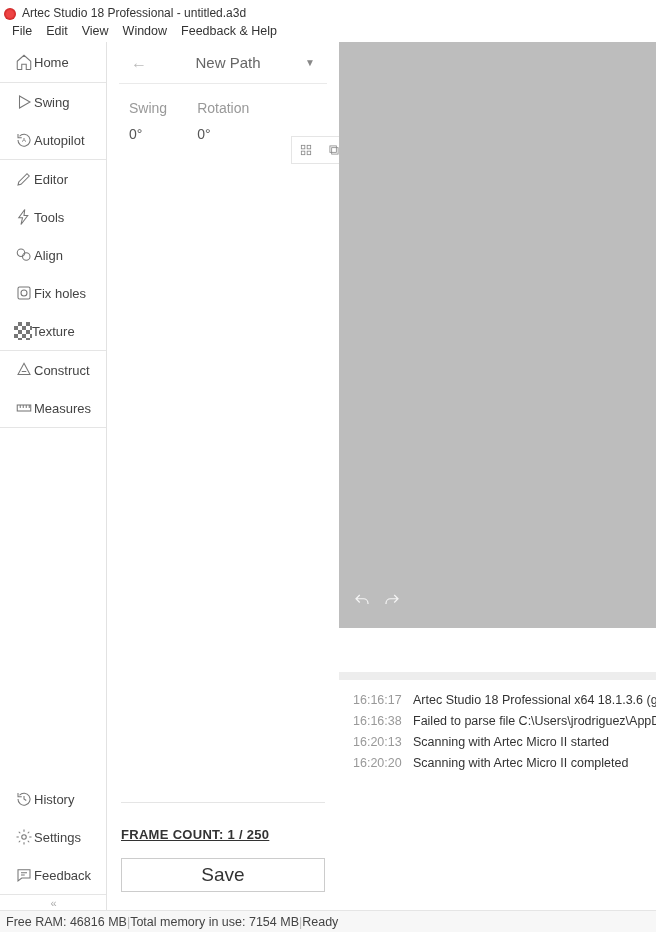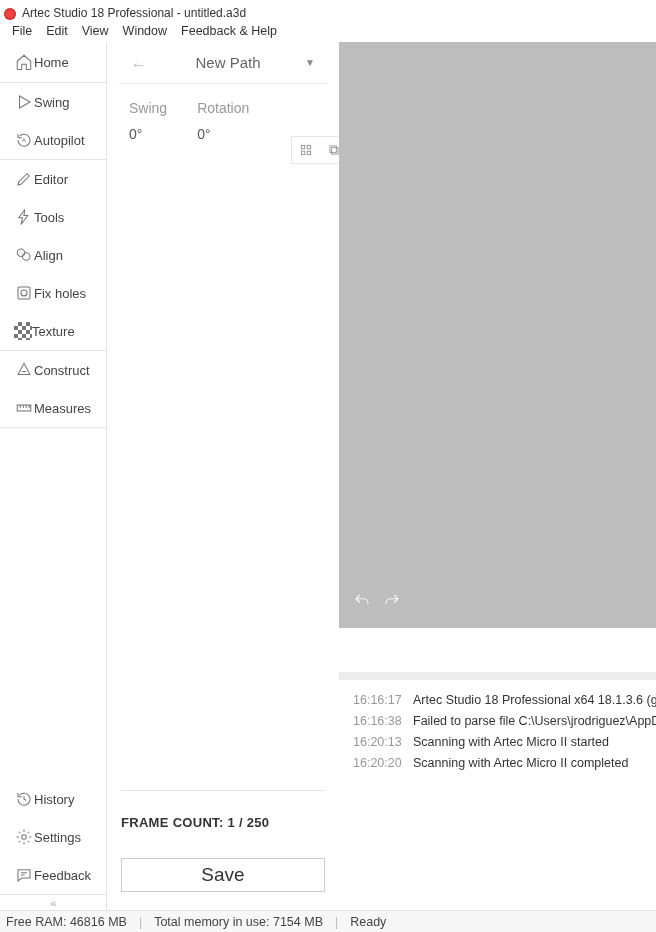--- a/index.html
+++ b/index.html
@@ -28,30 +28,30 @@
 .path-drop { color:#888; font-size: 10px; }
 .params { display:flex; gap: 30px; padding: 16px 22px 8px; font-size: 14px; color:#999; }
 .param-col { display:flex; flex-direction:column; gap: 10px; }
 .param-label { font-size: 14px; color:#999; }
 .param-value { font-size: 14px; color:#555; }
 .tool-strip { position: absolute; top: 94px; right: -38px; width: 86px; height: 28px; background:#fff; border:1px solid #e5e5e5; display:flex; align-items:center; justify-content:space-around; }
 .tool-strip .ts-icon { width: 24px; height: 24px; display:flex; align-items:center; justify-content:center; color:#888; font-size:14px; }
 .tool-strip .ts-icon svg { width: 14px; height:14px; stroke:#888; fill:none; stroke-width:1.4; }
 .mid-bottom { margin-top:auto; padding: 0 14px 18px; }
 .divider-line { border-top:1px solid #e5e5e5; margin: 0 0 24px; }
-.frame-count { font-size: 13px; font-weight: 600; color:#333; letter-spacing:0.3px; margin-bottom: 28px; }
+.frame-count { font-size: 13px; font-weight: 600; color:#333; letter-spacing:0.3px; margin-bottom: 16px; text-decoration: underline; }
 .save-btn { width: 100%; height: 34px; border:1px solid #ccc; background:#fff; font-size:19px; color:#333; cursor:pointer; }
 .viewport-wrap { flex:1; display:flex; flex-direction:column; min-width:0; }
 .viewport { flex:1; background:#bdbdbd; position:relative; }
 .view-controls { position:absolute; bottom:14px; left:14px; display:flex; gap:12px; }
 .view-controls svg { width:18px; height:18px; stroke:#fff; fill:none; stroke-width:1.6; opacity:0.85; }
 .logpanel { height: 238px; background:#fff; border-top: 8px solid #ededed; padding: 10px 14px; font-size: 12.5px; color:#333; overflow:hidden;margin-top:44px; }
 .log-row { display:flex; gap: 14px; padding: 2px 0; line-height: 1.35; white-space:nowrap; }
 .log-time { color:#999; width: 46px; flex-shrink:0; }
-.statusbar { height: 22px; border-top:1px solid #e5e5e5; background:#f7f7f7; display:flex; align-items:center; padding: 0 6px; font-size: 12.5px; color:#444; gap: 12px; }
+.statusbar { height: 22px; border-top:1px solid #e5e5e5; background:#f7f7f7; display:flex; align-items:center; padding: 0 6px; font-size: 12.5px; color:#444; gap: 0; }
 .statusbar .sep { color:#bbb; }
 </style>
 </head>
 <body>
 
 <div class="titlebar">
   <div class="app-icon"></div>
   <span>Artec Studio 18 Professional - untitled.a3d</span>
 </div>
 

